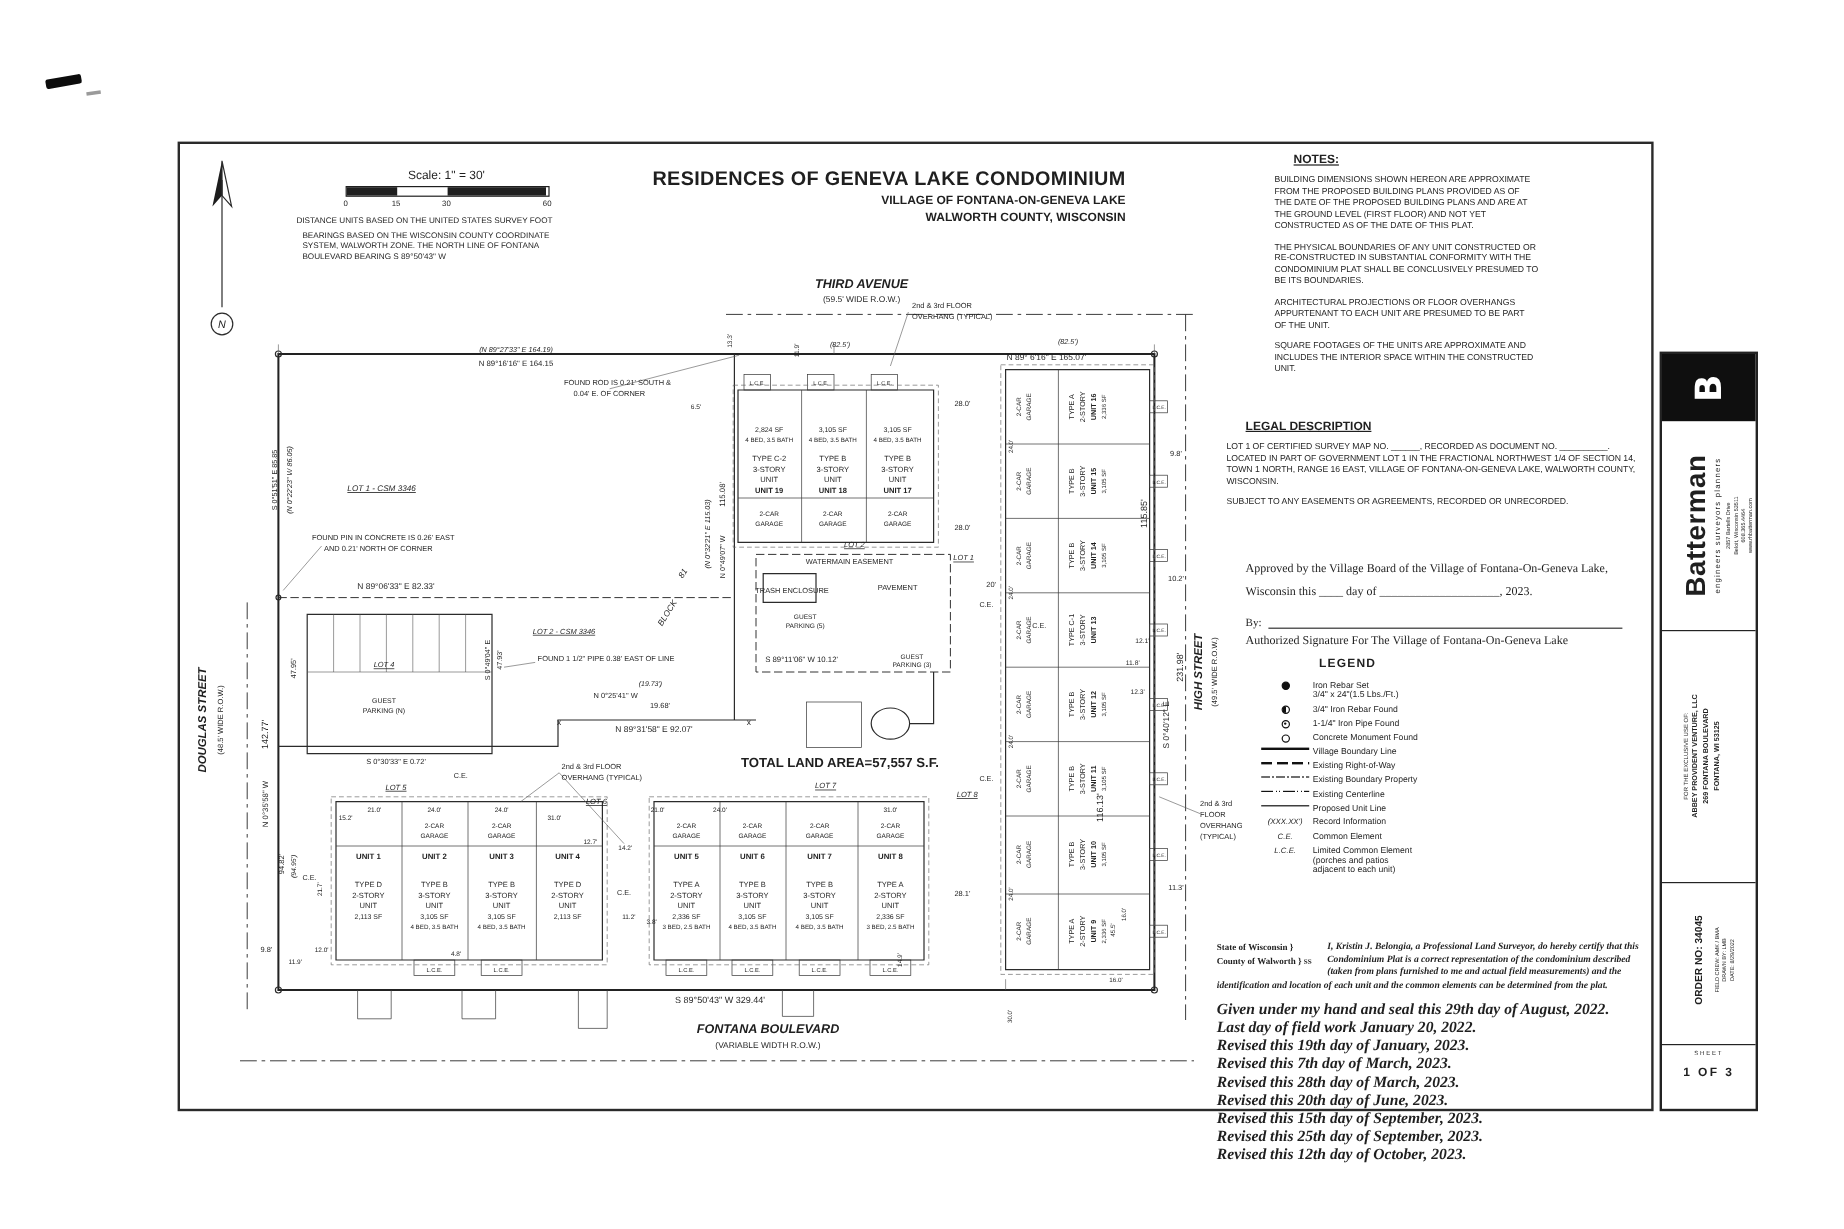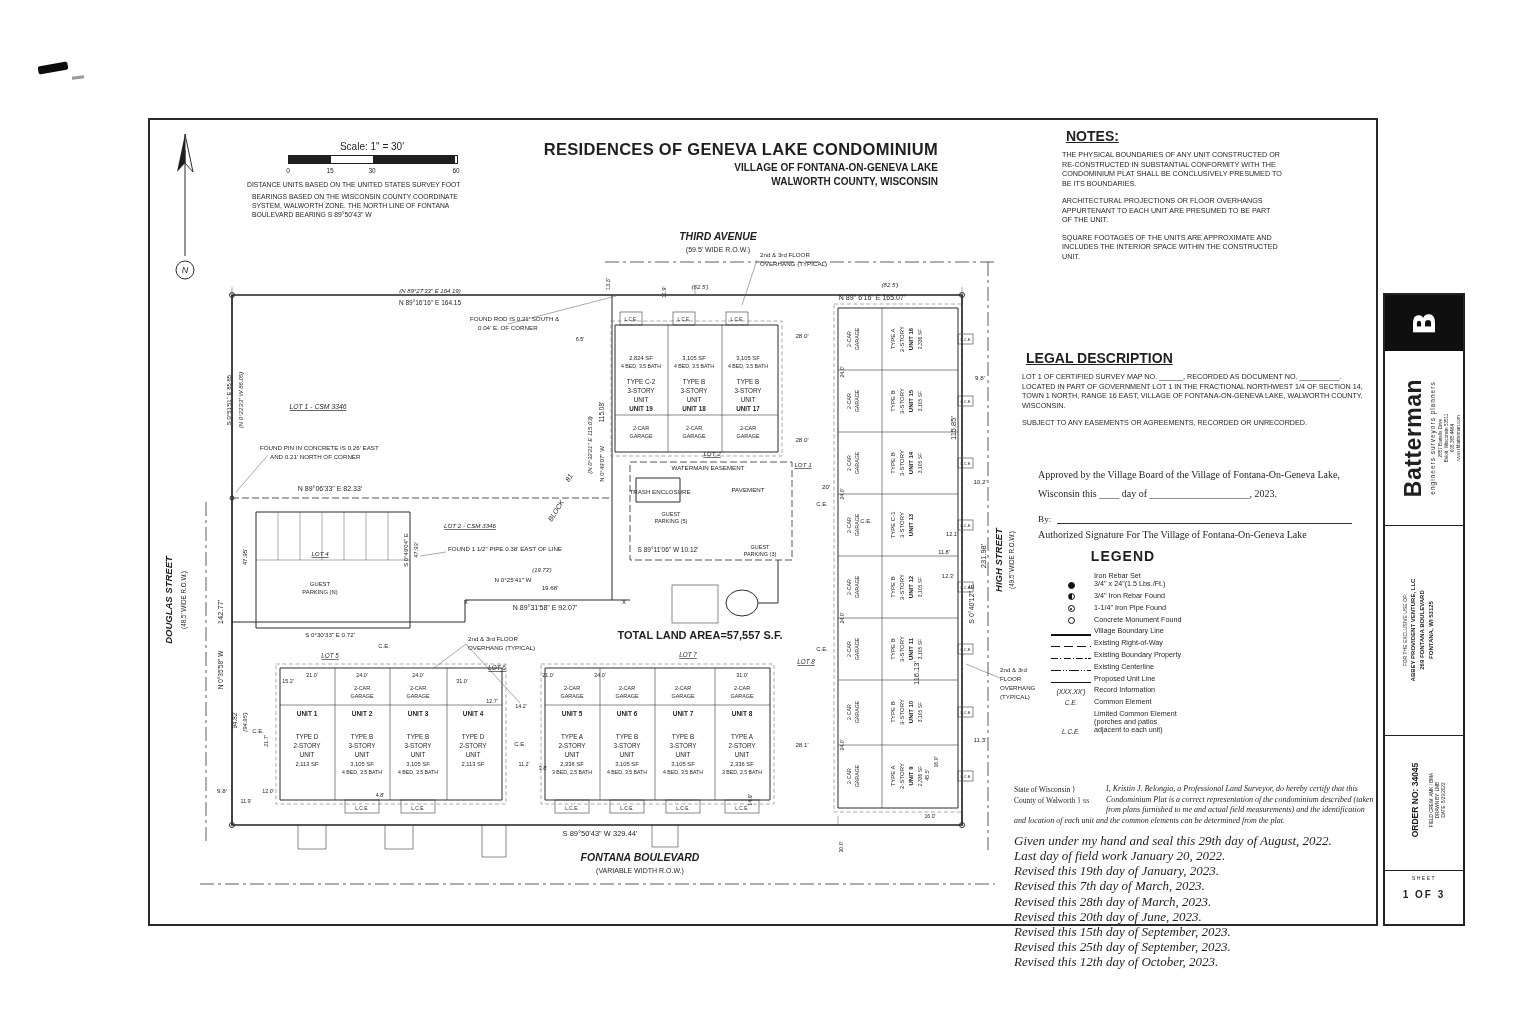--- a/index.html
+++ b/index.html
@@ -29,49 +29,49 @@
   .seg-dark{background:#1f1f1f;}
   .tick{top:167px;font-size:6.5px;transform:translateX(-50%);}
   .scale-note1{left:247px;top:181px;width:240px;font-size:6.8px;}
   .scale-note2{left:252px;top:193px;width:218px;font-size:6.8px;line-height:1.3;}
   
   .plat-title{left:518px;top:140px;width:420px;text-align:right;}
   .plat-title .main{font-size:16.5px;font-weight:bold;letter-spacing:.3px;}
   .plat-title .sub{font-size:10px;font-weight:bold;margin-top:3px;}
   
   .notes{left:1062px;top:128px;width:220px;}
-  .panel-h{font-size:14px;font-weight:bold;text-decoration:underline;margin:0 0 6px 4px;}
+  .panel-h{font-size:10px;font-weight:bold;text-decoration:underline;margin:0 0 6px 16px;}
   .note-p{font-size:7.2px;line-height:1.32;margin:0 0 8px 0;}
   
   .legal{left:1022px;top:350px;width:346px;}
   .legal p{font-size:7.2px;line-height:1.32;margin:0 0 8px 0;}
   
   .approval{left:1038px;top:468px;width:314px;font-family:"Liberation Serif", serif;}
   .approval p{font-size:10px;margin:0 0 4px 0;line-height:1.45;}
   .by-row{display:flex;align-items:flex-end;margin-top:12px;font-size:9.2px;}
   .sigline{flex:1;border-bottom:1px solid #333;height:10px;margin-left:6px;}
   .sig-caption{margin-top:4px !important;font-size:8.8px;}
   
   .legend{left:1048px;top:548px;width:252px;}
-  .legend-h{text-align:center;width:150px;font-size:14px;font-weight:bold;letter-spacing:1px;margin:0 0 8px 0;}
-  .legend-row{display:flex;align-items:flex-end;margin-bottom:3.5px;}
+  .legend-h{text-align:center;width:150px;font-size:10px;font-weight:bold;letter-spacing:1px;margin:0 0 8px 0;}
+  .legend-row{display:flex;align-items:flex-start;margin-bottom:3.5px;}
   .sym{width:46px;flex:none;display:flex;align-items:center;justify-content:center;font-size:6.5px;font-style:italic;padding-top:1px;}
   .legend-label{font-size:7.2px;line-height:1.15;}
   .dot{width:7px;height:7px;border:1px solid #111;border-radius:50%;box-sizing:border-box;position:relative;}
   .dot-filled{background:#111;}
   .dot-half{background:linear-gradient(90deg,#111 50%,#fff 50%);}
   .dot-double::after{content:"";position:absolute;inset:1.5px;background:#111;border-radius:50%;}
   .lsym{width:40px;}
   .line-solid{height:2px;background:#111;}
   .line-rw{height:1.5px;background:repeating-linear-gradient(90deg,#111 0 9px,transparent 9px 13px);}
   .line-adj{height:1.2px;background:repeating-linear-gradient(90deg,#111 0 7px,transparent 7px 9px,#111 9px 10.5px,transparent 10.5px 12.5px);}
   .line-center{height:1.2px;background:repeating-linear-gradient(90deg,#111 0 10px,transparent 10px 12px,#111 12px 13px,transparent 13px 15px,#111 15px 16px,transparent 16px 18px);}
   .line-unit{height:1px;background:#111;}
   
-  .cert{left:1014px;top:784px;width:362px;font-family:"Liberation Serif", serif;}
+  .cert{left:1014px;top:784px;width:362px;font-family:"Liberation Serif", serif;font-weight:bold;}
   .cert-left{float:left;width:92px;font-size:7.5px;line-height:1.5;}
   .ss{font-size:6px;}
   .cert-body{font-size:8px;font-style:italic;line-height:1.32;margin:0;}
   .cert-dates{clear:both;padding-top:7px;}
   .date-line{font-size:13px;font-style:italic;line-height:1.16;}
   
   .strip{left:1383px;top:293px;width:78px;height:629px;border:2px solid #232323;background:#fff;}
   .logo-box{position:absolute;left:0;top:0;width:100%;height:56px;background:#0f0f0f;display:flex;align-items:center;justify-content:center;}
   .logo-letter{color:#fff;font-size:30px;font-weight:bold;transform:rotate(-90deg);font-family:"DejaVu Sans", sans-serif;}
   .vtext{position:absolute;white-space:nowrap;transform:translate(-50%,-50%) rotate(-90deg);text-align:center;}
@@ -453,20 +453,21 @@
 
   <div class="abs plat-title">
     <div class="main">RESIDENCES OF GENEVA LAKE CONDOMINIUM</div>
     <div class="sub">VILLAGE OF FONTANA-ON-GENEVA LAKE</div>
     <div class="sub">WALWORTH COUNTY, WISCONSIN</div>
   </div>
 
   <div class="abs notes">
     <h3 class="panel-h">NOTES:</h3>
     <div>
+        <p class="note-p">BUILDING DIMENSIONS SHOWN HEREON ARE APPROXIMATE FROM THE PROPOSED BUILDING PLANS PROVIDED AS OF THE DATE OF THE PROPOSED BUILDING PLANS AND ARE AT THE GROUND LEVEL (FIRST FLOOR) AND NOT YET CONSTRUCTED AS OF THE DATE OF THIS PLAT.</p>
         <p class="note-p">THE PHYSICAL BOUNDARIES OF ANY UNIT CONSTRUCTED OR RE-CONSTRUCTED IN SUBSTANTIAL CONFORMITY WITH THE CONDOMINIUM PLAT SHALL BE CONCLUSIVELY PRESUMED TO BE ITS BOUNDARIES.</p>
         <p class="note-p">ARCHITECTURAL PROJECTIONS OR FLOOR OVERHANGS APPURTENANT TO EACH UNIT ARE PRESUMED TO BE PART OF THE UNIT.</p>
         <p class="note-p">SQUARE FOOTAGES OF THE UNITS ARE APPROXIMATE AND INCLUDES THE INTERIOR SPACE WITHIN THE CONSTRUCTED UNIT.</p>
       </div>
   </div>
 
   <div class="abs legal">
     <h3 class="panel-h">LEGAL DESCRIPTION</h3>
     <p>LOT 1 OF CERTIFIED SURVEY MAP NO. ______, RECORDED AS DOCUMENT NO. __________. LOCATED IN PART OF GOVERNMENT LOT 1 IN THE FRACTIONAL NORTHWEST 1/4 OF SECTION 14, TOWN 1 NORTH, RANGE 16 EAST, VILLAGE OF FONTANA-ON-GENEVA LAKE, WALWORTH COUNTY, WISCONSIN.</p>
     <p>SUBJECT TO ANY EASEMENTS OR AGREEMENTS, RECORDED OR UNRECORDED.</p>

